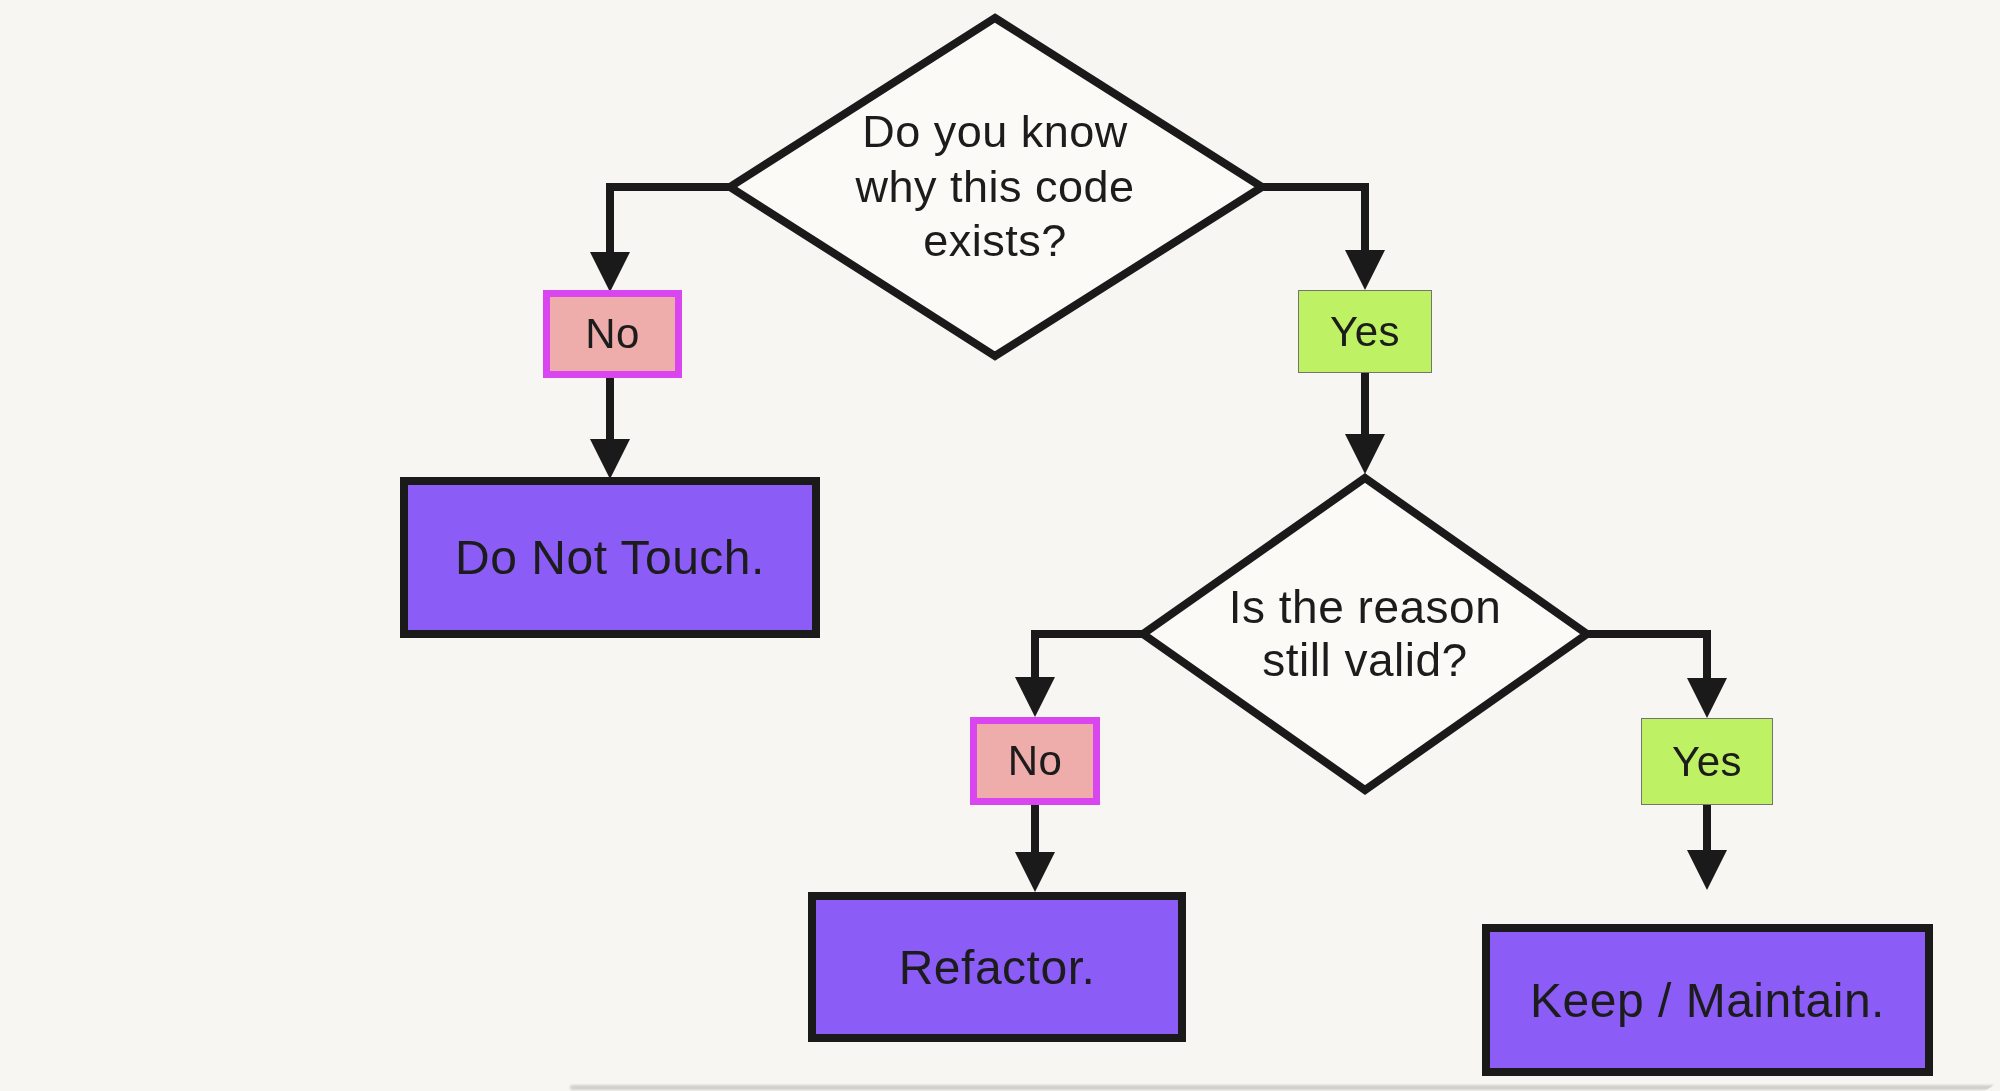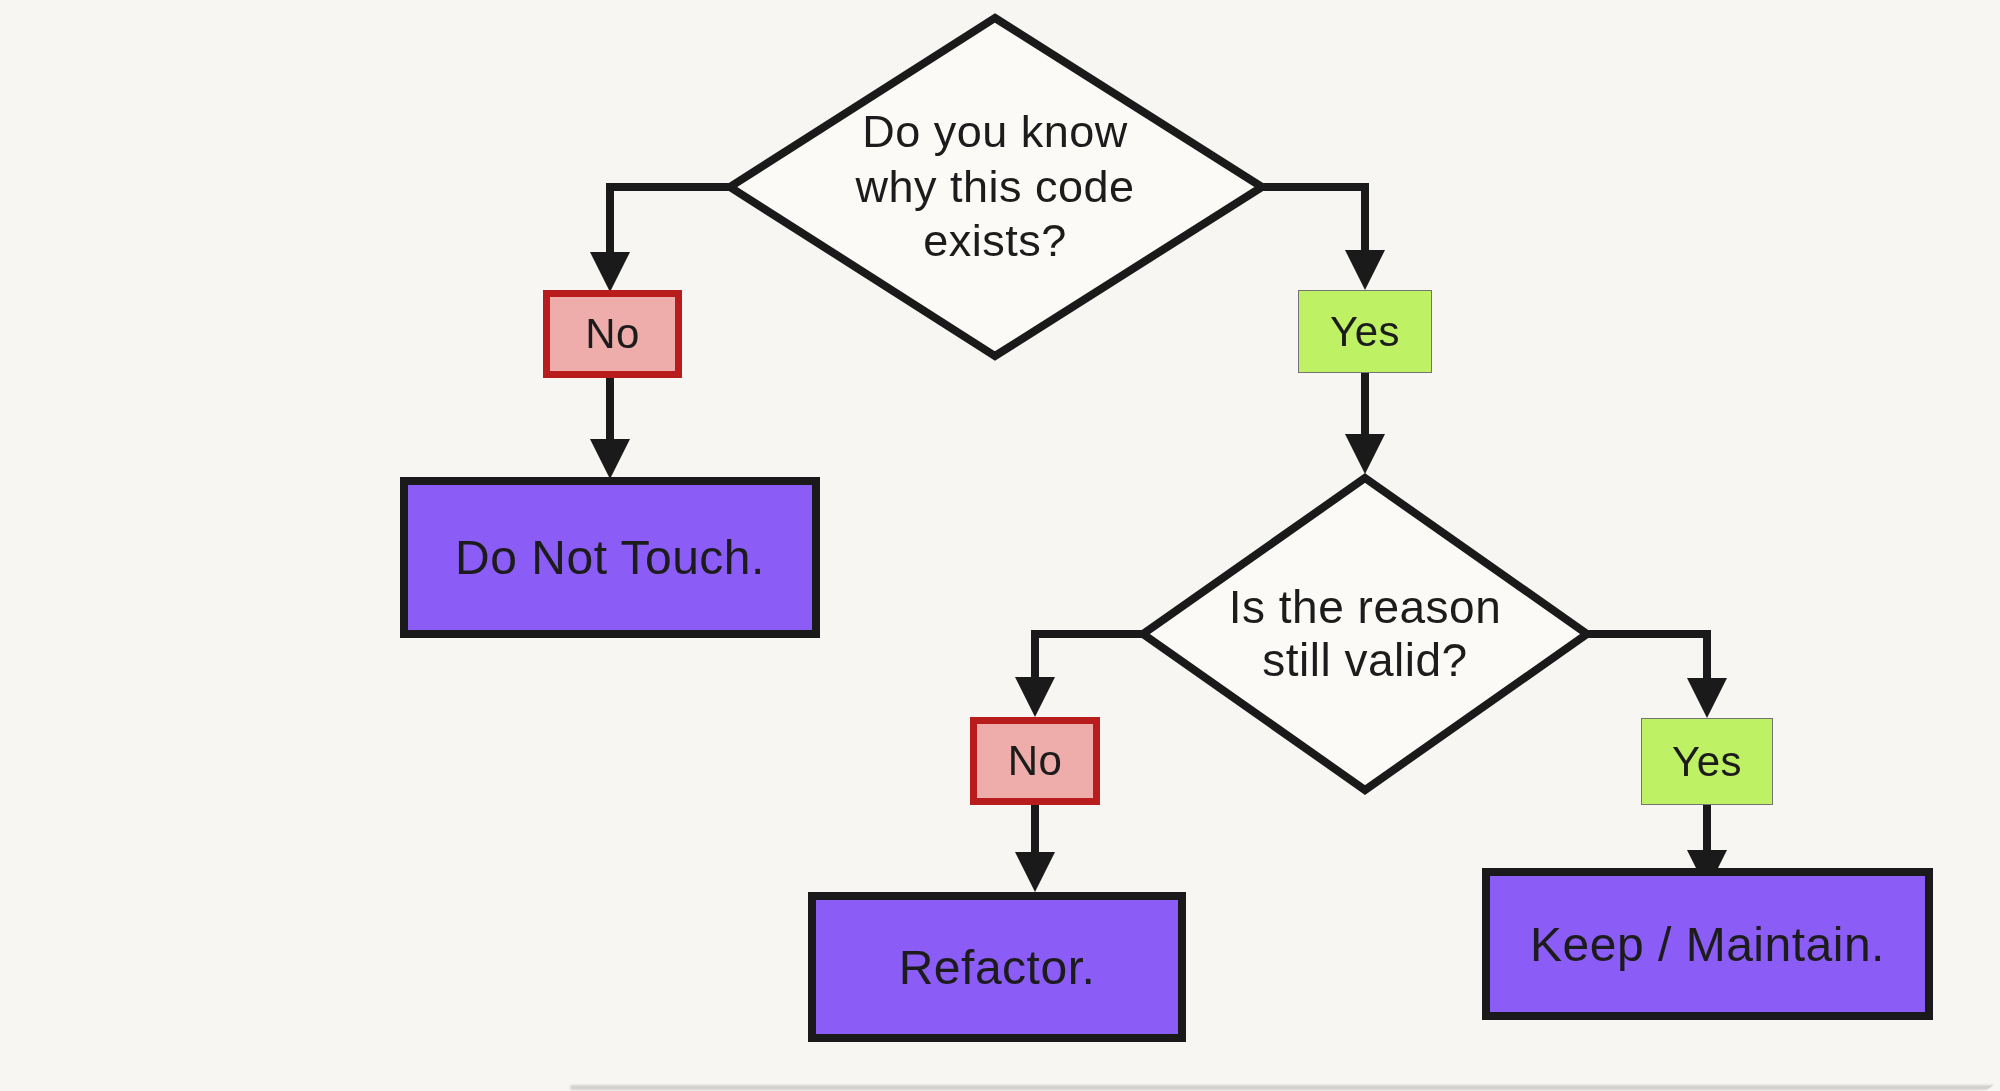--- a/index.html
+++ b/index.html
@@ -63,21 +63,21 @@
     background: #8b5cf6;
     font-size: 48px;
     letter-spacing: 0.5px;
   }
   .chip {
     font-size: 42px;
     letter-spacing: 0.5px;
   }
   .chip.no {
     background: #eeacaa;
-    border: 7px solid #b91c1c;
+    border: 7px solid #d946ef;
   }
   .chip.yes {
     background: #bef264;
     border: 1px solid #737373;
   }
   .bottom-artifact {
     position: absolute;
     left: 570px;
     right: 0;
     bottom: 1px;
@@ -135,17 +135,17 @@
 
   <div class="label diamond-label small" style="left:1165px; top:549px; width:400px; height:170px;">Is the reason
 still valid?</div>
 
   <div class="label chip no" style="left:970px; top:717px; width:130px; height:88px;">No</div>
 
   <div class="label chip yes" style="left:1641px; top:718px; width:132px; height:87px;">Yes</div>
 
   <div class="label outcome" style="left:808px; top:892px; width:378px; height:150px;">Refactor.</div>
 
-  <div class="label outcome" style="left:1482px; top:868px; width:451px; height:152px;">Keep / Maintain.</div>
+  <div class="label outcome" style="left:1482px; top:924px; width:451px; height:152px;">Keep / Maintain.</div>
 
   <div class="bottom-artifact"></div>
 
 </div>
 
 </body></html>

